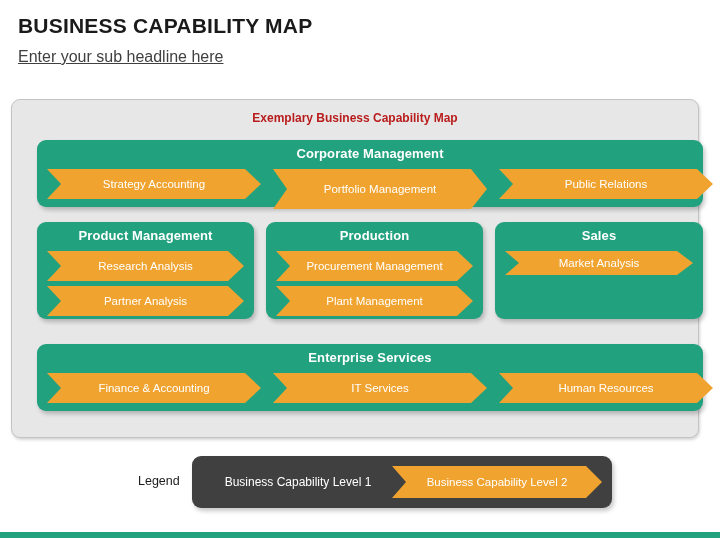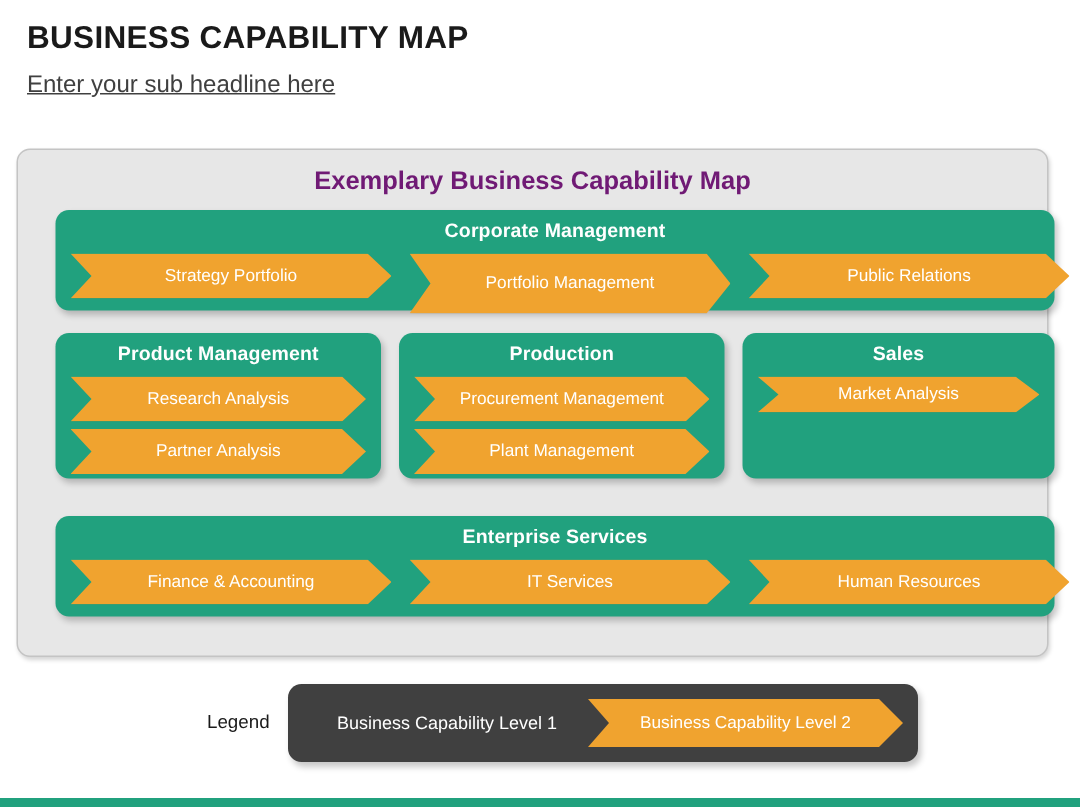--- a/index.html
+++ b/index.html
@@ -47,23 +47,23 @@
     border-radius: 9px;
     box-sizing: border-box;
     box-shadow: 1px 2px 3px rgba(0,0,0,0.17);
   }
   #map-panel-title {
     position: absolute;
     top: 11px;
     left: 0;
     width: 100%;
     text-align: center;
-    font-size: 17px;
+    font-size: 12px;
     font-weight: bold;
-    color: #701a75;
+    color: #b91c1c;
   }
 
   
   .group {
     position: absolute;
     background: #21A17E;
     border-radius: 9px;
     box-sizing: border-box;
     box-shadow: 2px 3px 4px rgba(0,0,0,0.22);
     margin-left: 15px;
@@ -167,21 +167,21 @@
 <div id="slide-subtitle">Enter your sub headline here</div>
 
 <div id="map-panel">
 
   <div id="map-panel-title">Exemplary Business Capability Map</div>
 
   <div class="group" style="left:10px; top:40px; width:666px; height:67px;">
     <div class="group-title">Corporate Management</div>
 
     <div class="chev" style="left:10px; top:29px; width:214px; height:30px;">
-      <span class="chev-label">Strategy Portfolio</span>
+      <span class="chev-label">Strategy Accounting</span>
     </div>
 
     <div class="chev" style="left:236px; top:29px; width:214px; height:40px;">
       <span class="chev-label">Portfolio Management</span>
     </div>
 
     <div class="chev" style="left:462px; top:29px; width:214px; height:30px;">
       <span class="chev-label">Public Relations</span>
     </div>
   </div>

